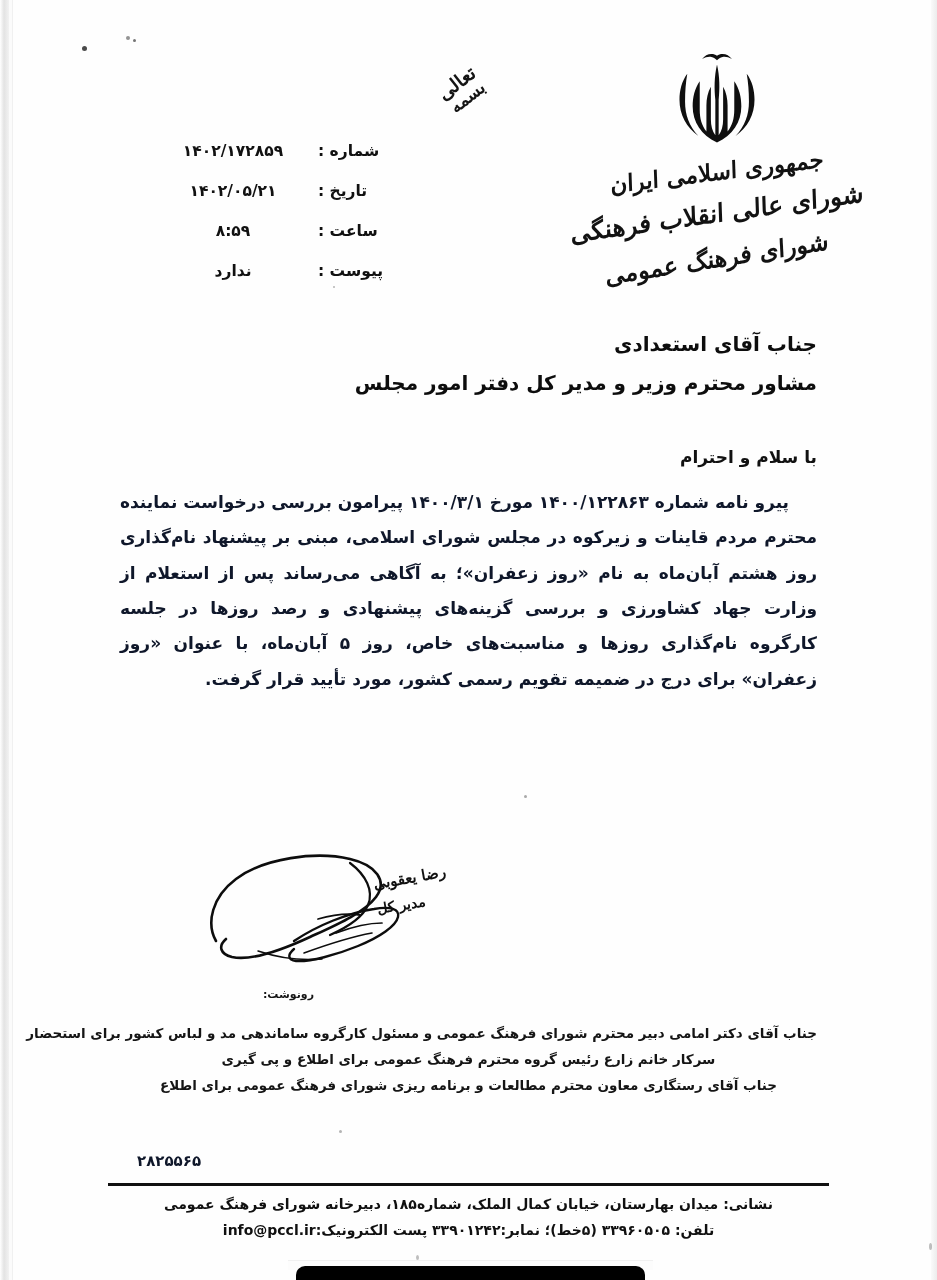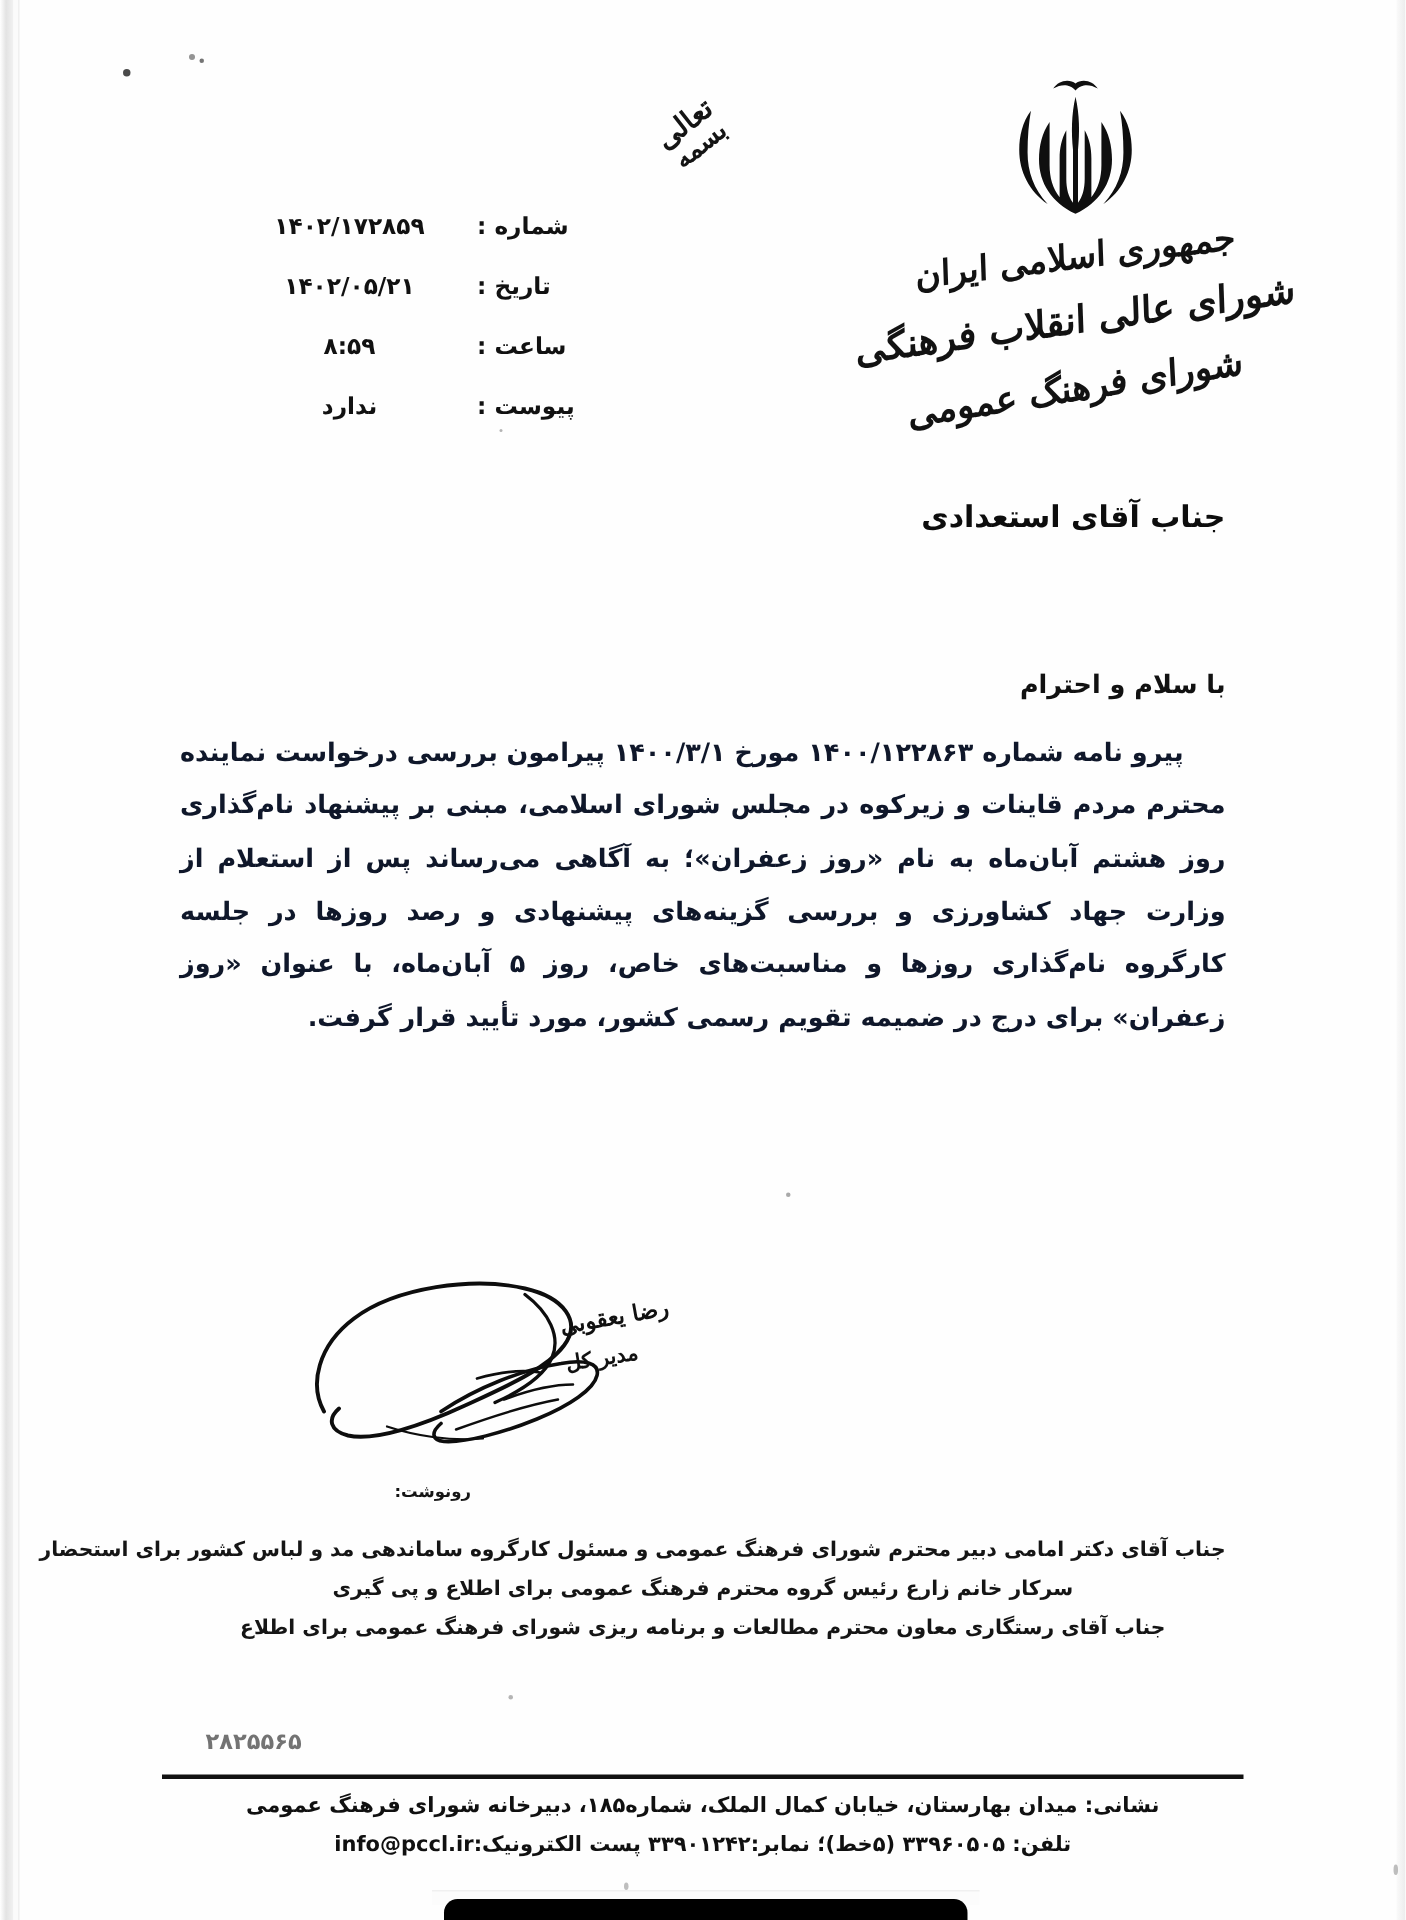--- a/index.html
+++ b/index.html
@@ -239,21 +239,21 @@
   }
 
   
   .doc-ref {
     position: absolute;
     left: 137px;
     top: 1152px;
     font-size: 15px;
     font-weight: 700;
     letter-spacing: 1px;
-    color: #737373;
+    color: #0f172a;
   }
   .footer-rule {
     position: absolute;
     left: 108px;
     right: 108px;
     top: 1183px;
     height: 3px;
     background: #111;
   }
   .footer {
@@ -347,20 +347,21 @@
       <span class="meta-value">۸:۵۹</span>
     </div>
     <div class="meta-row">
       <span class="meta-label">پیوست :</span>
       <span class="meta-value">ندارد</span>
     </div>
   </div>
 
   <div class="addressee">
     <div class="a1">جناب آقای استعدادی</div>
+    <div class="a2">مشاور محترم وزیر و مدیر کل دفتر امور مجلس</div>
   </div>
 
   <div class="body-wrap">
     <div class="salutation">با سلام و احترام</div>
     <p class="para">پیرو نامه شماره ۱۴۰۰/۱۲۲۸۶۳ مورخ ۱۴۰۰/۳/۱ پیرامون بررسی درخواست نماینده محترم مردم قاینات و زیرکوه در مجلس شورای اسلامی، مبنی بر پیشنهاد نام‌گذاری روز هشتم آبان‌ماه به نام «روز زعفران»؛ به آگاهی می‌رساند پس از استعلام از وزارت جهاد کشاورزی و بررسی گزینه‌های پیشنهادی و رصد روزها در جلسه کارگروه نام‌گذاری روزها و مناسبت‌های خاص، روز ۵ آبان‌ماه، با عنوان «روز زعفران» برای درج در ضمیمه تقویم رسمی کشور، مورد تأیید قرار گرفت.</p>
   </div>
 
   <div class="signature">
     <svg class="sig-svg" viewBox="0 0 320 125" aria-hidden="true">
       <g fill="none" stroke="#0d0d0d" stroke-linecap="round" stroke-linejoin="round">

